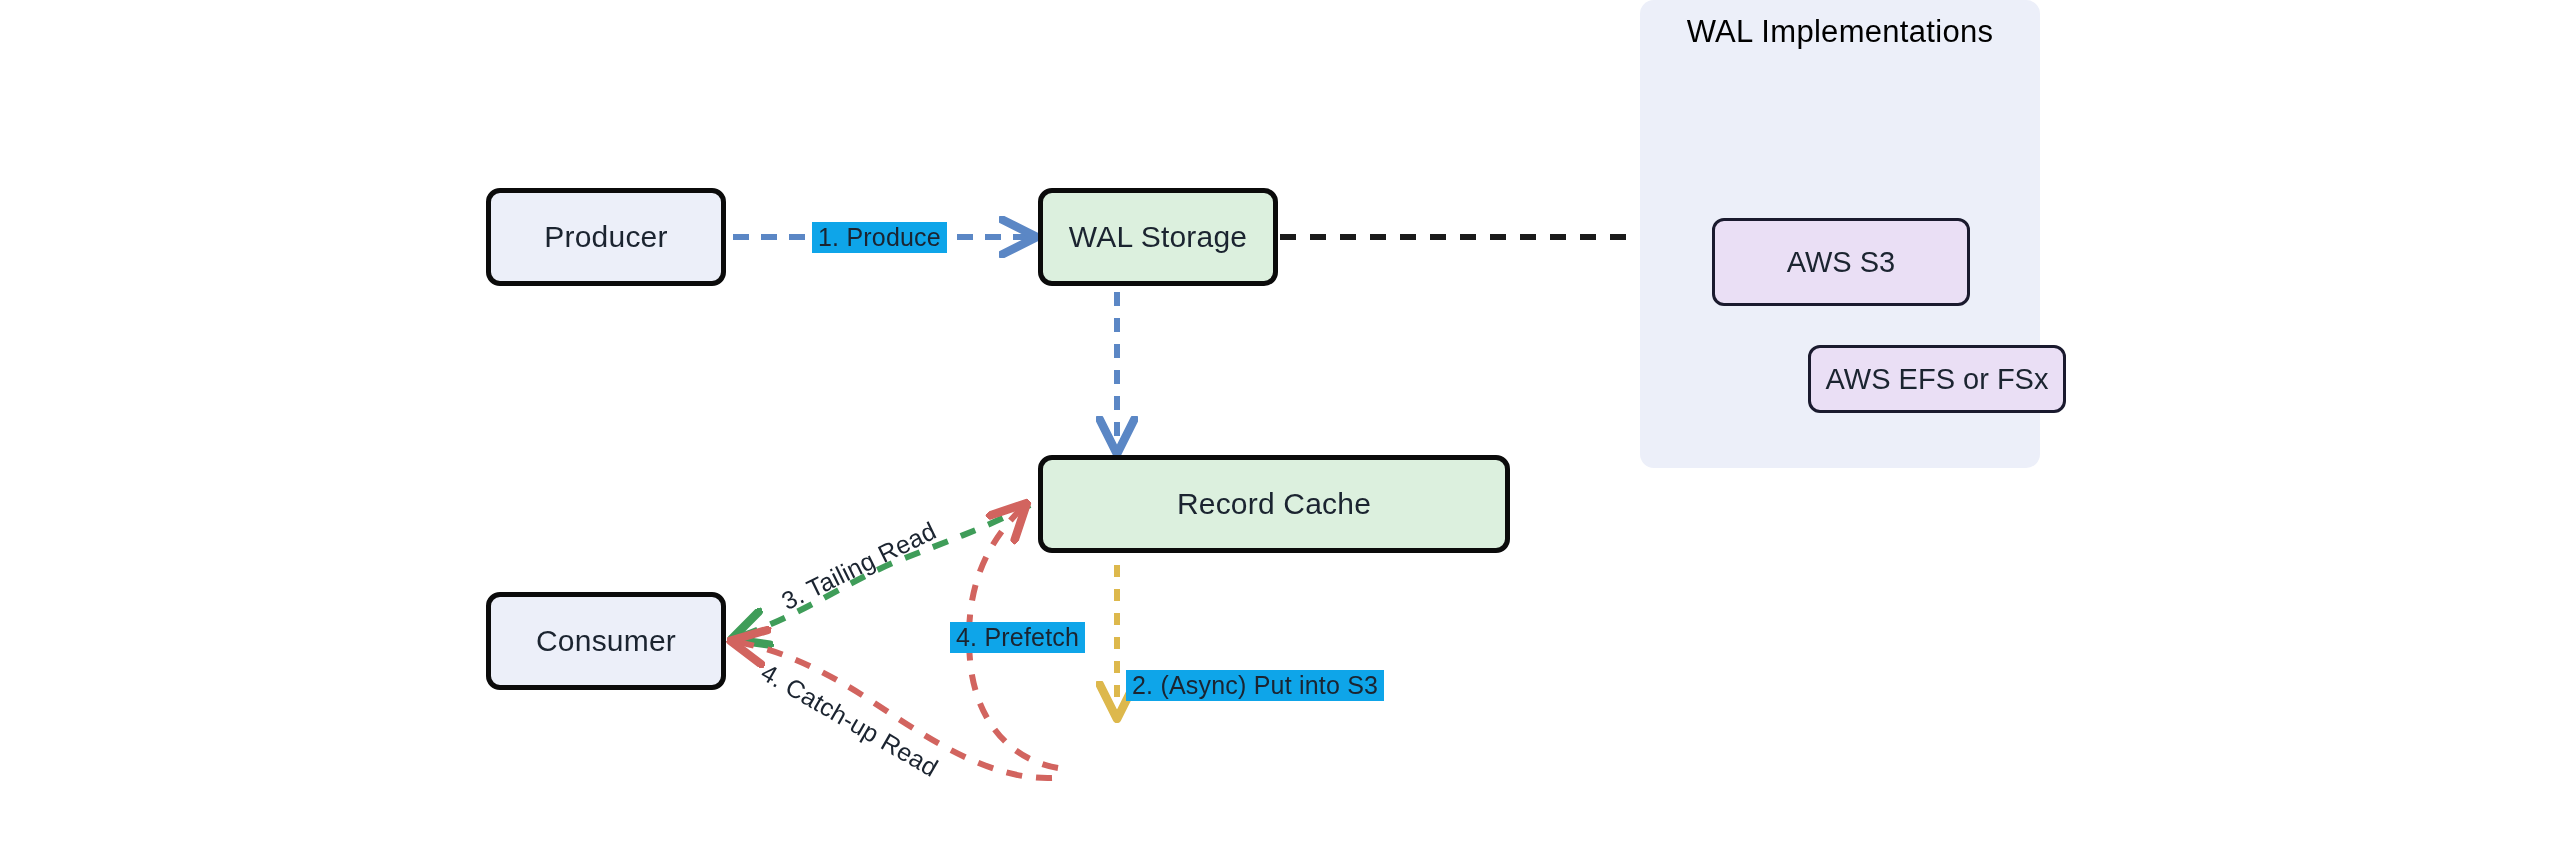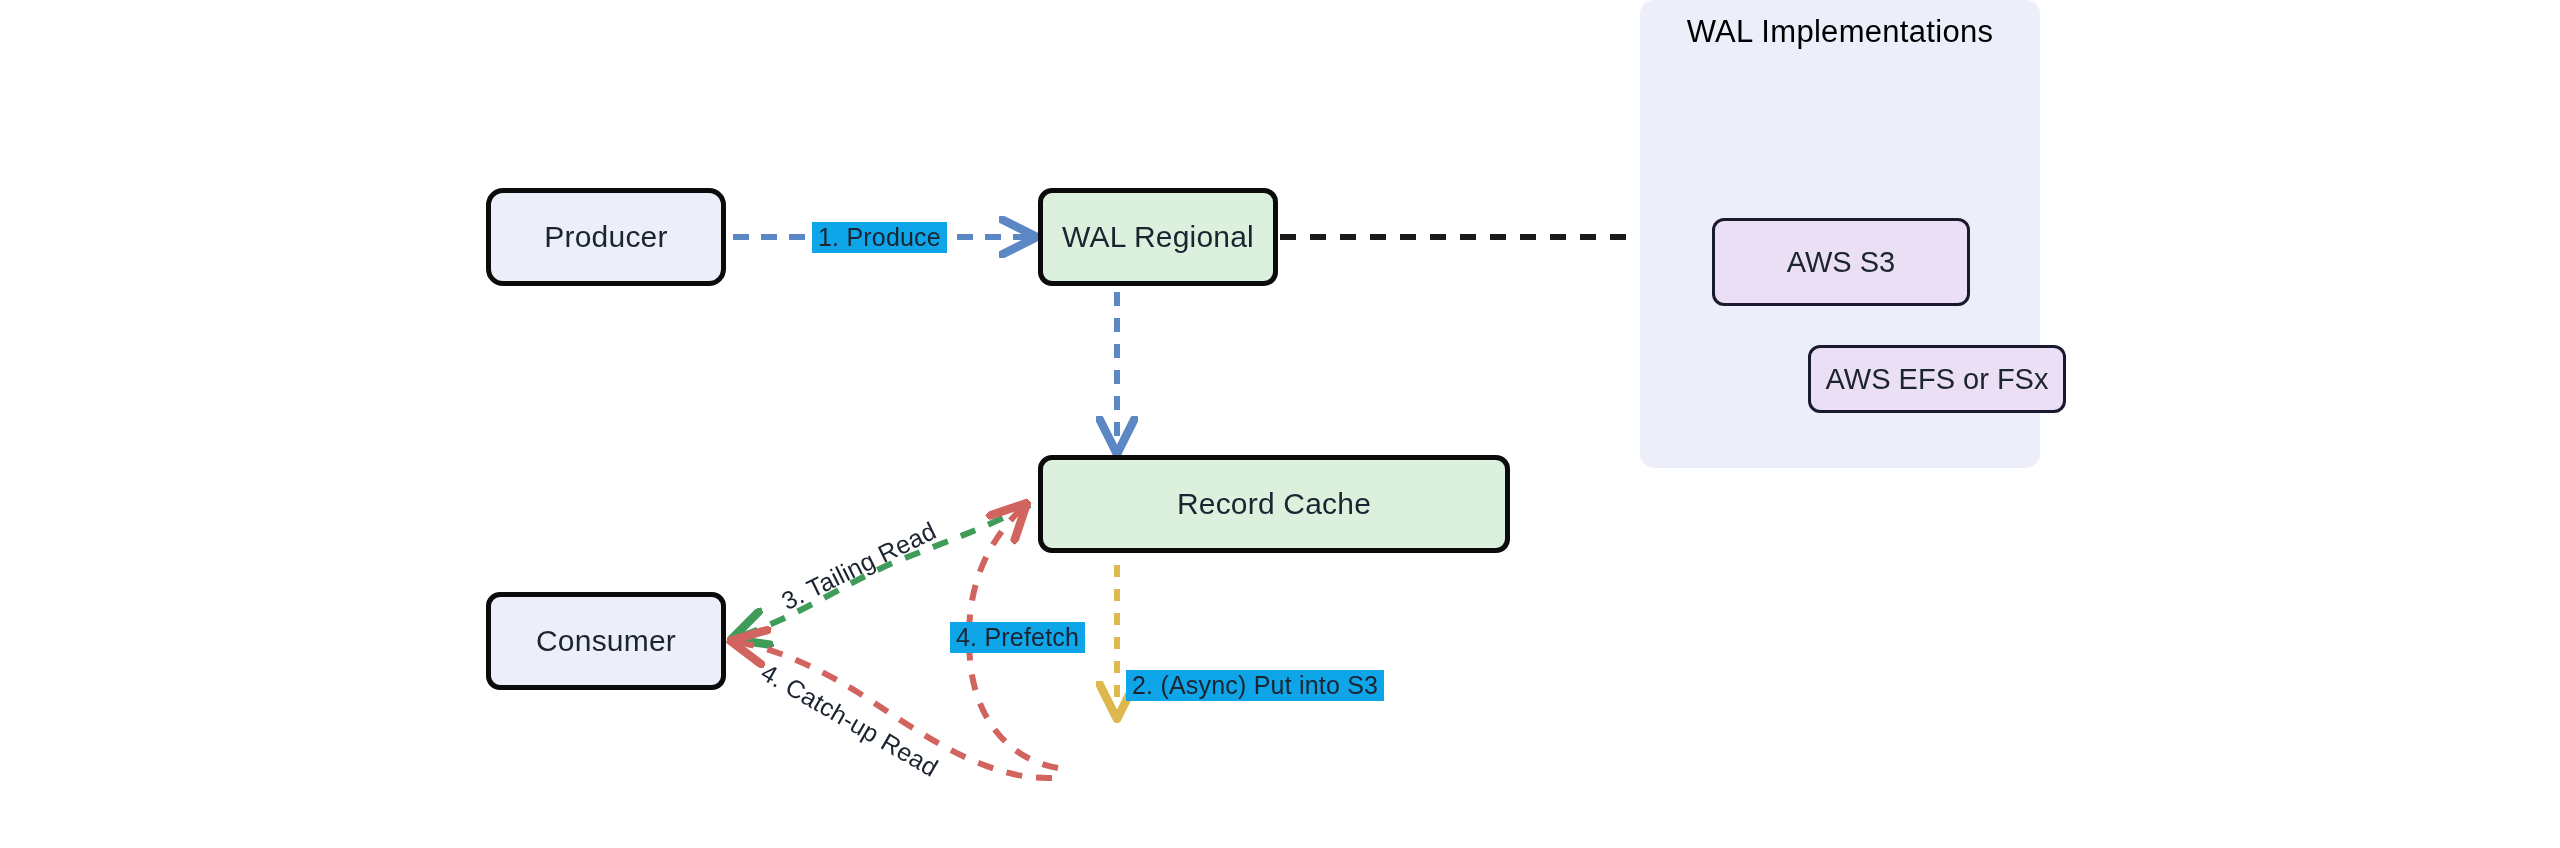--- a/index.html
+++ b/index.html
@@ -120,26 +120,26 @@
 
     <path d="M 1117,565 L 1117,712" fill="none" stroke="#ddb84c" stroke-width="6" stroke-dasharray="12 12" marker-end="url(#arrow-yellow)"></path>
 
     <path d="M 1030,505 C 980,530 950,540 900,560 C 850,580 800,616 738,637" fill="none" stroke="#3f9d59" stroke-width="6" stroke-dasharray="16 14" marker-end="url(#arrow-green)"></path>
 
     <path d="M 1058,768 C 1010,760 975,720 970,660 C 964,590 985,545 1022,508" fill="none" stroke="#d2645f" stroke-width="6" stroke-dasharray="16 14" marker-end="url(#arrow-red)"></path>
 
     <path d="M 1052,778 C 990,780 930,740 870,700 C 820,668 780,650 737,642" fill="none" stroke="#d2645f" stroke-width="6" stroke-dasharray="16 14" marker-end="url(#arrow-red)"></path>
   </svg>
 
-  <div class="node lavender" style="left:486px; top:188px; width:240px; height:98px;border-radius:17px;">
+  <div class="node lavender" style="left:486px; top:188px; width:240px; height:98px;">
     <span>Producer</span>
   </div>
 
   <div class="node green" style="left:1038px; top:188px; width:240px; height:98px;">
-    <span>WAL Regional</span>
+    <span>WAL Storage</span>
   </div>
 
   <div class="node lavender" style="left:486px; top:592px; width:240px; height:98px;">
     <span>Consumer</span>
   </div>
 
   <div class="node green" style="left:1038px; top:455px; width:472px; height:98px;">
     <span>Record Cache</span>
   </div>
 

